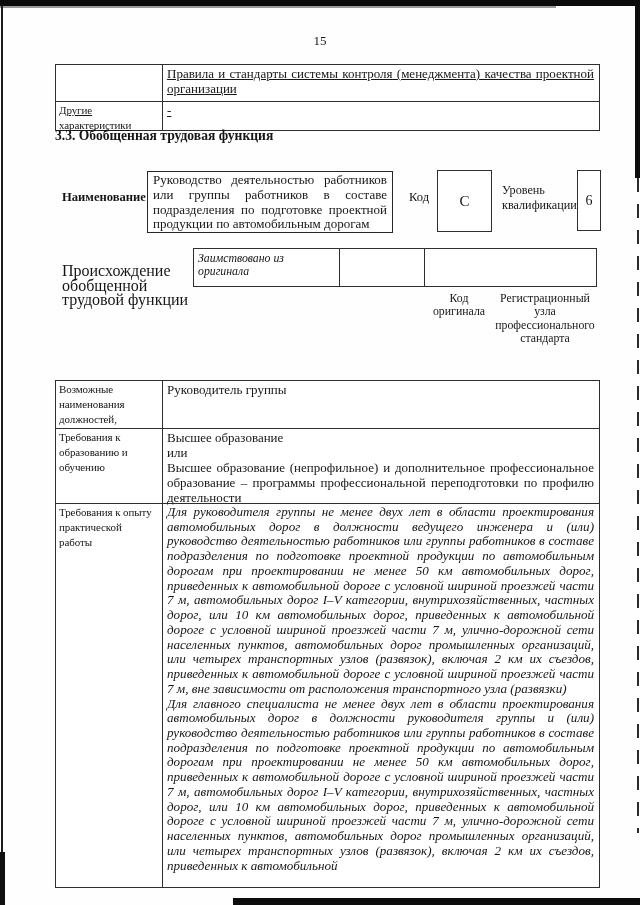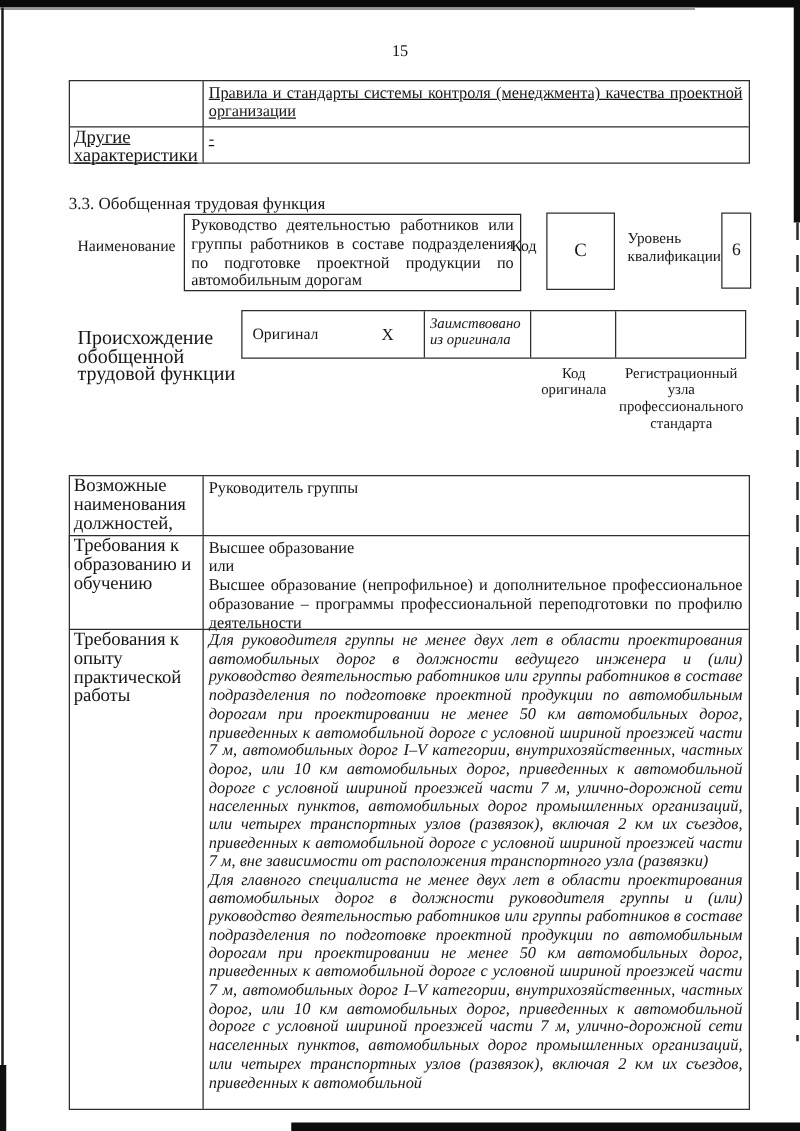--- a/index.html
+++ b/index.html
@@ -24,25 +24,25 @@
   .pageno{left:0;top:33px;width:640px;text-align:center;font-size:13px;}
 
   
   .tbl{border:1.6px solid #2e2e2e;display:grid;box-sizing:border-box;background:#fff;}
   .cell{box-sizing:border-box;padding:1px 5px 1px 4px;font-size:13px;line-height:15.2px;}
   .lab{border-right:1.3px solid #2e2e2e;}
   .rowline{border-bottom:1.3px solid #2e2e2e;}
   .just{text-align:justify;}
 
   .tbl-top{left:55px;top:64px;width:545px;grid-template-columns:107px 1fr;grid-template-rows:37px 28px;text-decoration:underline;}
-  .heading{left:55px;top:155px;font-size:13.6px;font-weight:normal;}
+  .heading{left:55px;top:128px;font-size:13.6px;font-weight:bold;}
 
   
-  .name-label{left:62px;top:190px;font-size:12.6px;}
-  .name-box{left:147px;top:171px;width:270px;height:62px;border:1.7px solid #262626;box-sizing:border-box;
+  .name-label{left:62px;top:190px;font-size:12.6px;font-weight:bold;}
+  .name-box{left:147px;top:171px;width:246px;height:62px;border:1.7px solid #262626;box-sizing:border-box;
             padding:1px 5px;font-size:13px;line-height:14.8px;text-align:justify;background:#fff;}
   .code-label{left:409px;top:190px;font-size:12.6px;}
   .code-box{left:437px;top:170px;width:55px;height:62px;border:1.5px solid #2e2e2e;box-sizing:border-box;
             display:flex;align-items:center;justify-content:center;font-size:15px;background:#fff;}
   .level-label{left:502px;top:183px;width:74px;font-size:12.2px;line-height:14.5px;}
   .level-box{left:577px;top:170px;width:24px;height:61px;border:1.5px solid #2e2e2e;box-sizing:border-box;
              display:flex;align-items:center;justify-content:center;font-size:14px;background:#fff;}
 
   
   .origin-label{left:62px;top:264px;width:128px;font-size:16px;line-height:14.6px;}
@@ -54,21 +54,21 @@
   .cap{font-size:11.8px;line-height:13.4px;text-align:center;}
   .cap-code{left:425px;top:292px;width:68px;}
   .cap-reg{left:493px;top:292px;width:104px;}
 
   .tbl-titles{left:55px;top:352px;width:545px;grid-template-columns:107px 1fr;grid-template-rows:73px;margin-top:28px;}
   .tbl-req{left:55px;top:428px;width:545px;grid-template-columns:107px 1fr;grid-template-rows:75px 383px;}
   .clip{overflow:hidden;font-style:italic;}
   .exp-par{margin:0;}
   .exp-cell{font-size:13.1px;line-height:14.73px;}
   .edu-cell{font-size:13px;line-height:15px;}
-  .label-cell{font-size:15px;line-height:15px;padding-left:3px;padding-right:6px;letter-spacing:-0.1px;}
+  .label-cell{font-size:11px;line-height:15px;padding-left:3px;padding-right:6px;letter-spacing:-0.1px;}
 </style>
 </head>
 <body>
 
 <div class="abs scan-top"></div>
 <div class="abs scan-top-smudge"></div>
 <div class="abs scan-left"></div>
 <div class="abs scan-left-bottom"></div>
 <div class="abs scan-right"></div>
 <div class="abs scan-right-thin"></div>
@@ -87,24 +87,20 @@
 
 <div class="abs name-label">Наименование</div>
 <div class="abs name-box">Руководство деятельностью работников или группы работников в составе подразделения по подготовке проектной продукции по автомобильным дорогам</div>
 <div class="abs code-label">Код</div>
 <div class="abs code-box">С</div>
 <div class="abs level-label">Уровень квалификации</div>
 <div class="abs level-box">6</div>
 
 <div class="abs origin-label">Происхождение обобщенной трудовой функции</div>
 <div class="abs tbl origin-tbl">
-  <div class="cell lab origin-c1">
-    <span>Оригинал</span>
-    <span class="origin-x">X</span>
-  </div>
   <div class="cell lab origin-c2">Заимствовано из оригинала</div>
   <div class="cell lab"></div>
   <div class="cell"></div>
 </div>
 <div class="abs cap cap-code">Код оригинала</div>
 <div class="abs cap cap-reg">Регистрационный узла профессионального стандарта</div>
 
 <div class="abs tbl tbl-titles">
   <div class="cell lab label-cell">Возможные наименования должностей, профессий</div>
   <div class="cell">

